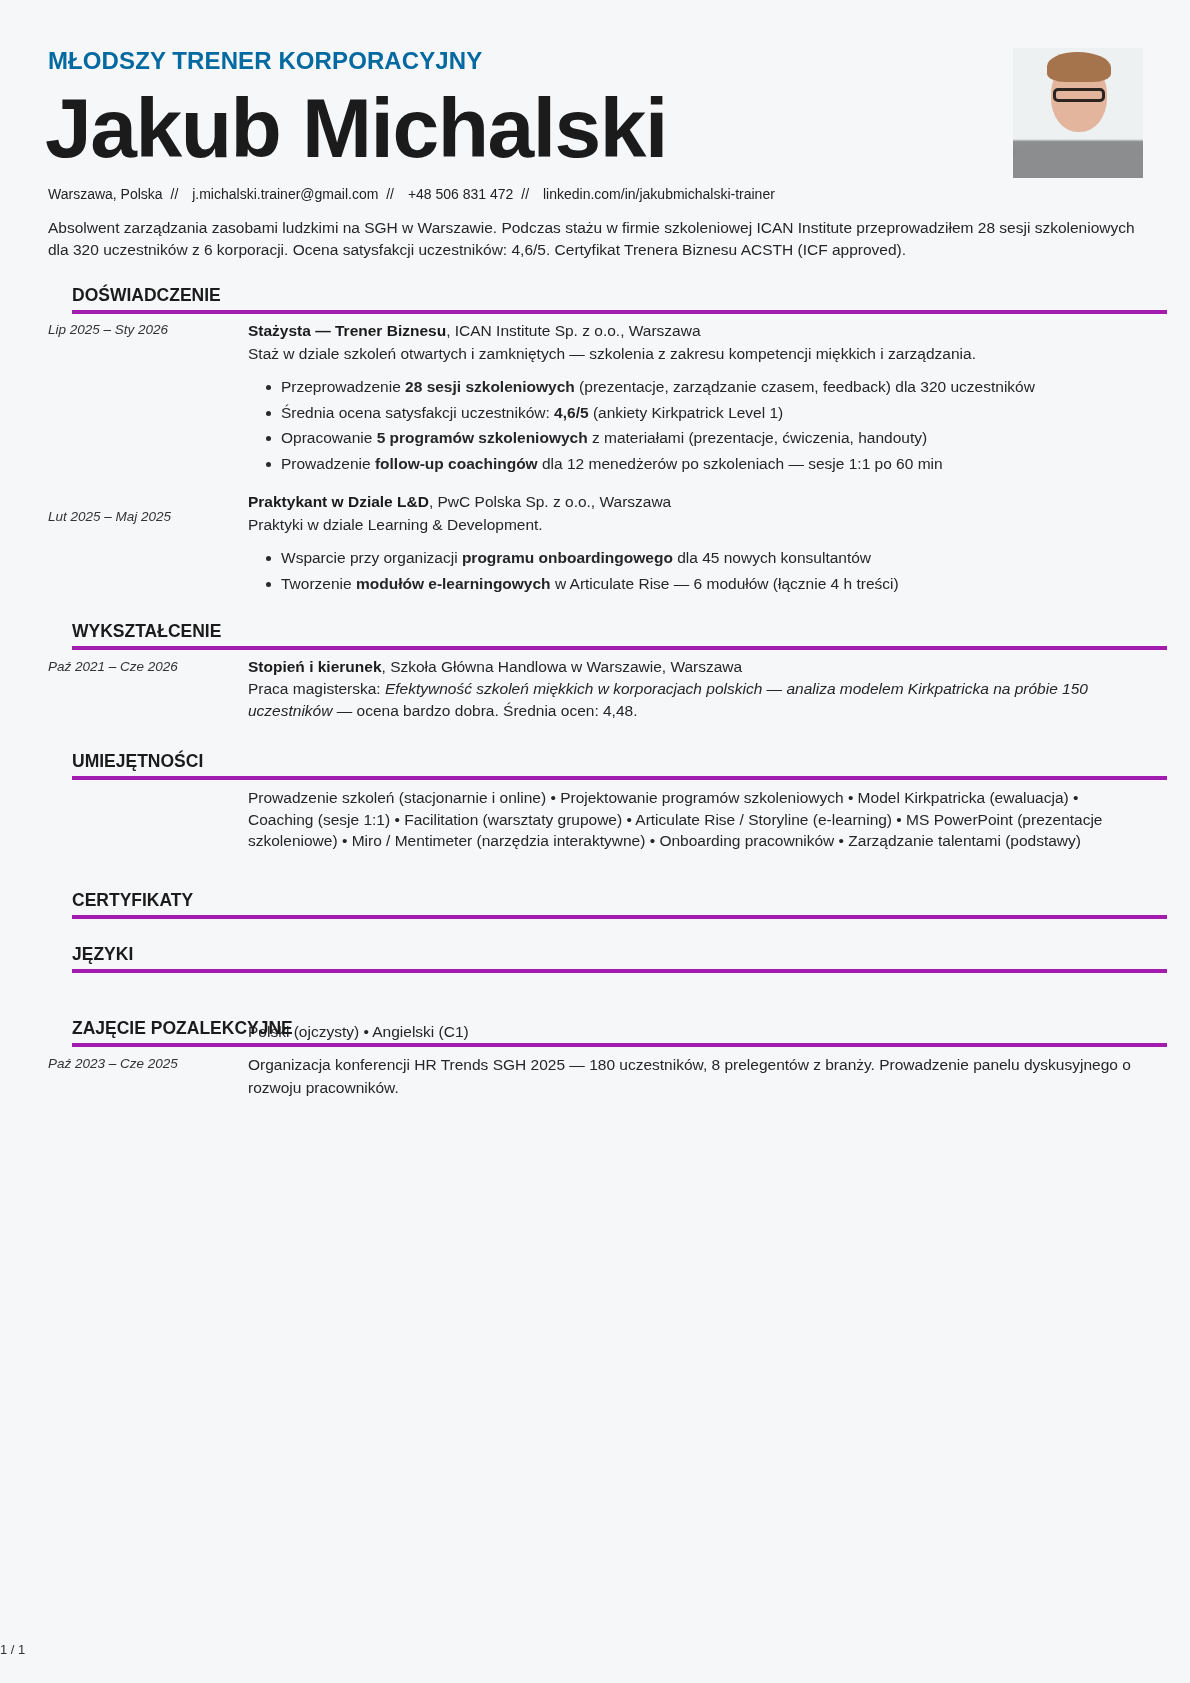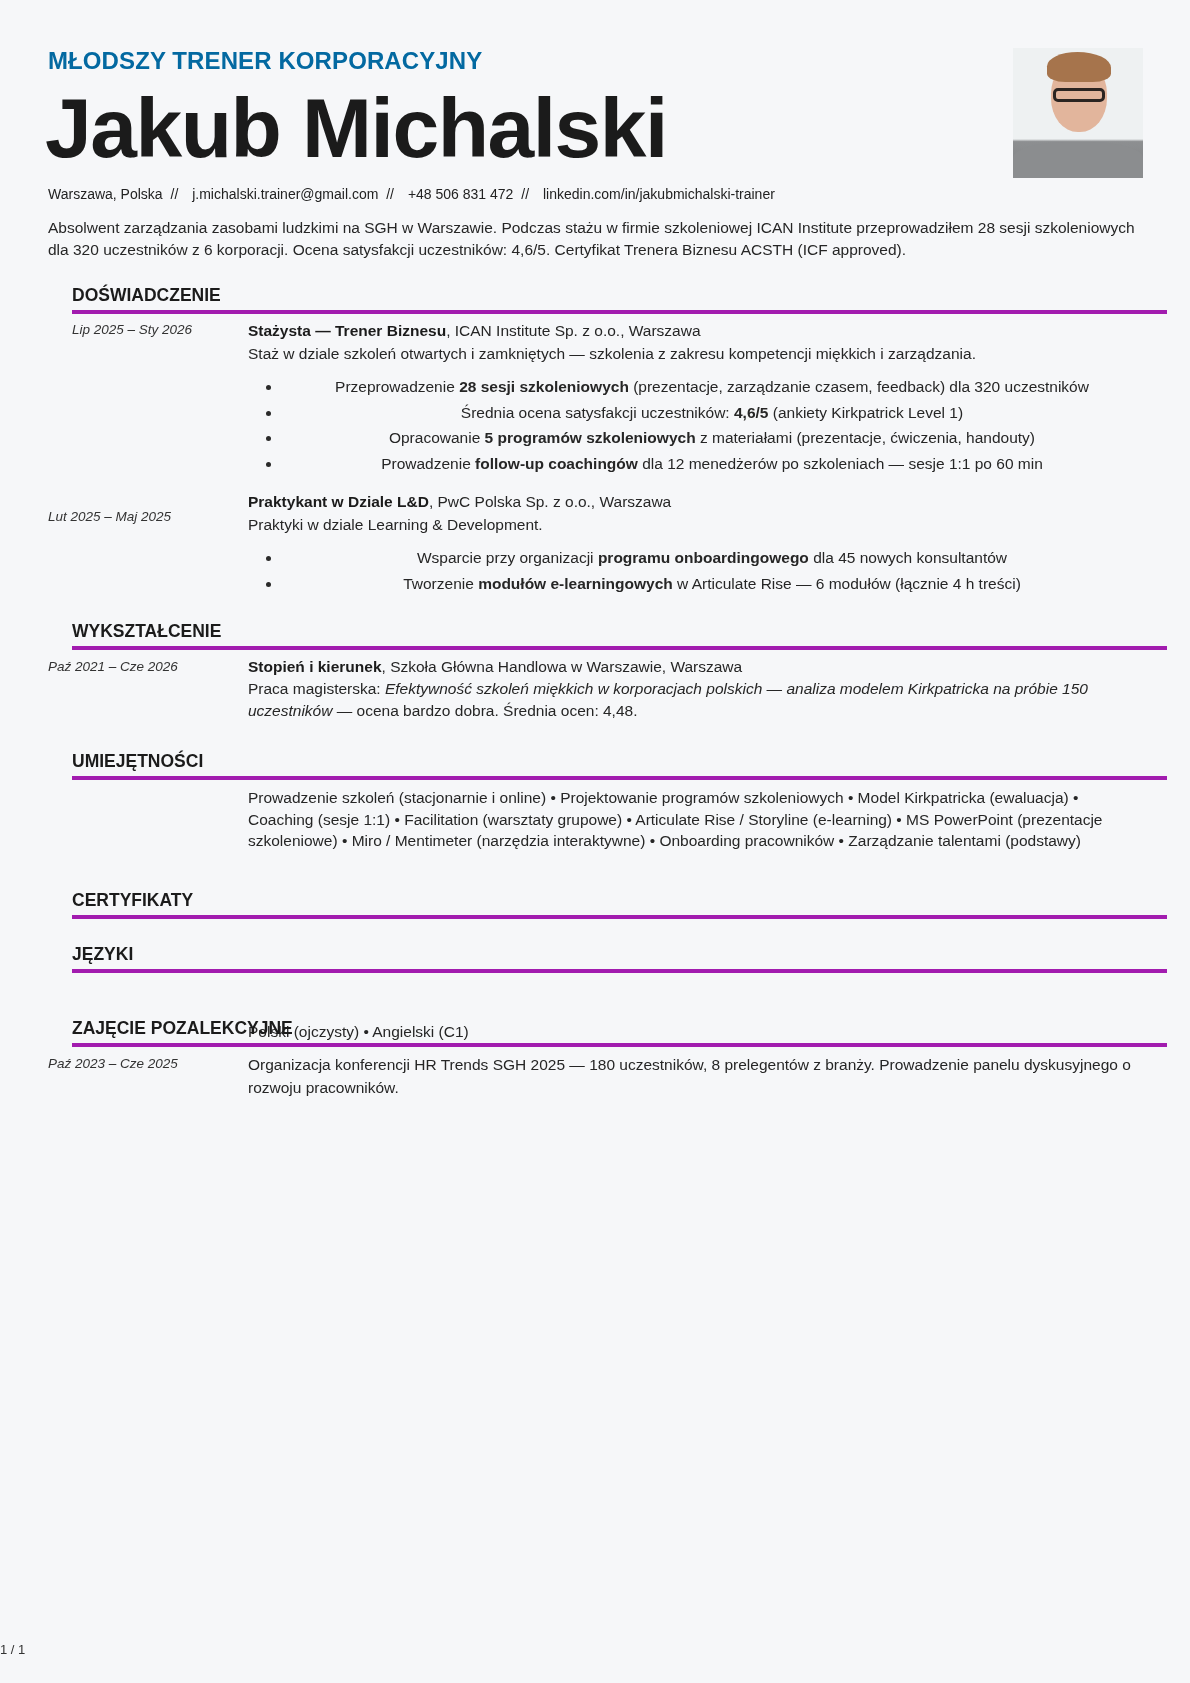--- a/index.html
+++ b/index.html
@@ -61,21 +61,21 @@
   .date {
     position: absolute; left: 0; font-size: 13.5px; font-style: italic; color: #333;
     white-space: nowrap;
   }
   .content {
     position: absolute; left: 200px; width: 895px;
     font-size: 15.5px; color: #262626; line-height: 23px;
   }
   .content .title b { font-weight: bold; color: #1b1b1b; }
   .bullets { list-style: none; margin: 9px 0 0 0; padding: 0 0 0 18px; }
-  .bullets li { position: relative; padding-left: 15px; line-height: 25.5px; text-align: center; }
+  .bullets li { position: relative; padding-left: 15px; line-height: 25.5px; }
   .bullets li::before {
     content: ""; position: absolute; left: 0; top: 11px; width: 5px; height: 5px;
     border-radius: 50%; background: #2a2a2a;
   }
   .skills { line-height: 21.5px; }
   .pager {
     position: absolute; left: 0; width: 1190px; top: 1642px; text-align: left;
     font-size: 13px; color: #333;
   }
 </style>
@@ -101,21 +101,21 @@
     <span class="sep">//</span>
     <span>+48 506 831 472</span>
     <span class="sep">//</span>
     <span>linkedin.com/in/jakubmichalski-trainer</span>
   </div>
 
   <div class="summary">Absolwent zarządzania zasobami ludzkimi na SGH w Warszawie. Podczas stażu w firmie szkoleniowej ICAN Institute przeprowadziłem 28 sesji szkoleniowych dla 320 uczestników z 6 korporacji. Ocena satysfakcji uczestników: 4,6/5. Certyfikat Trenera Biznesu ACSTH (ICF approved).</div>
 
   <div class="section-h" style="top:284px;">DOŚWIADCZENIE</div>
 
-  <div class="date" style="top:322px;margin-left:24px;">Lip 2025 – Sty 2026</div>
+  <div class="date" style="top:322px;">Lip 2025 – Sty 2026</div>
   <div class="content" style="top:319px;">
     <div class="title"><b>Stażysta — Trener Biznesu</b><span>, ICAN Institute Sp. z o.o., Warszawa</span></div>
     <div>Staż w dziale szkoleń otwartych i zamkniętych — szkolenia z zakresu kompetencji miękkich i zarządzania.</div>
     <ul class="bullets">
       <li><span>Przeprowadzenie </span><b>28 sesji szkoleniowych</b><span> (prezentacje, zarządzanie czasem, feedback) dla 320 uczestników</span></li>
       <li><span>Średnia ocena satysfakcji uczestników: </span><b>4,6/5</b><span> (ankiety Kirkpatrick Level 1)</span></li>
       <li><span>Opracowanie </span><b>5 programów szkoleniowych</b><span> z materiałami (prezentacje, ćwiczenia, handouty)</span></li>
       <li><span>Prowadzenie </span><b>follow-up coachingów</b><span> dla 12 menedżerów po szkoleniach — sesje 1:1 po 60 min</span></li>
     </ul>
   </div>

